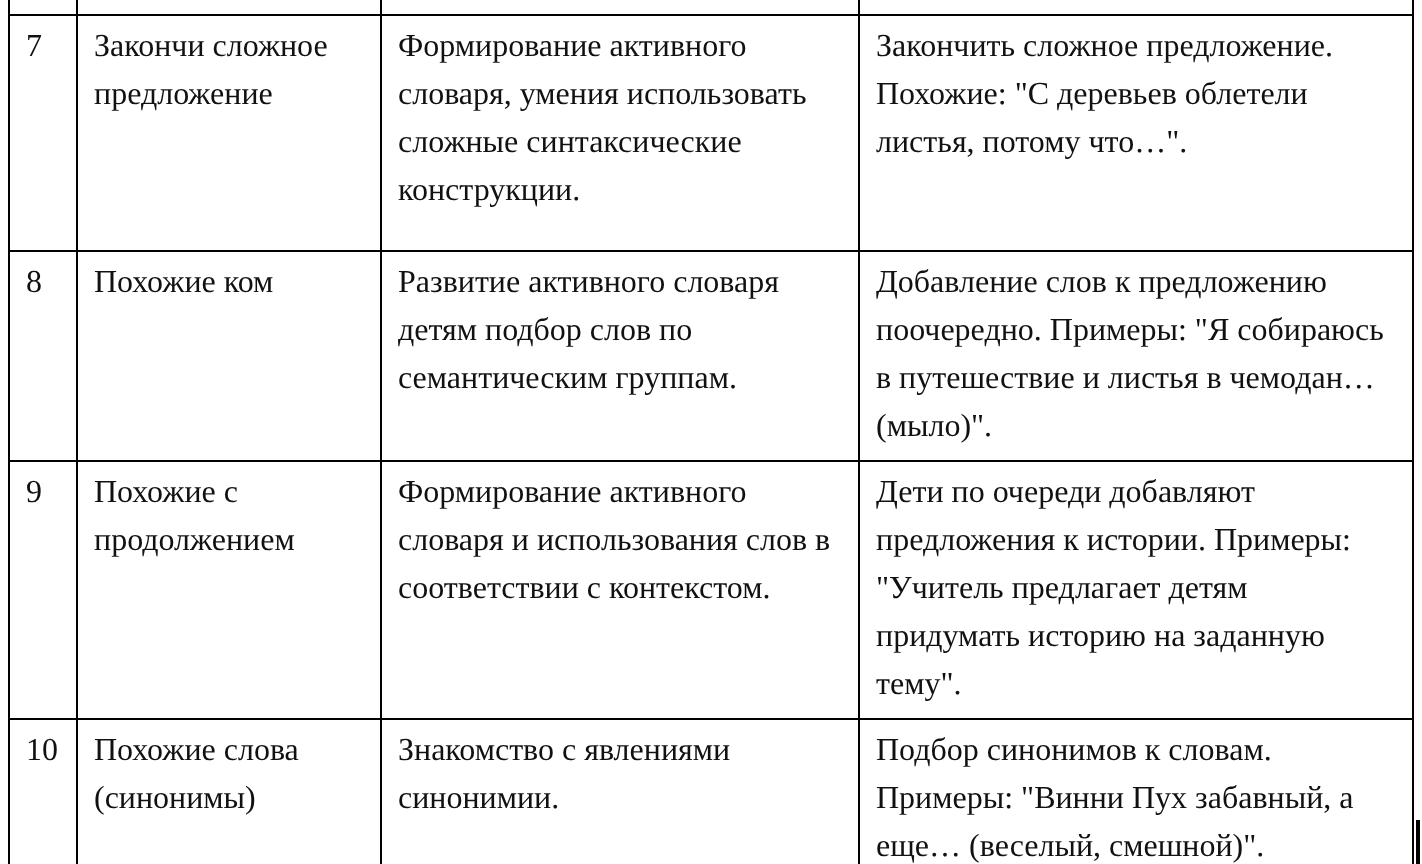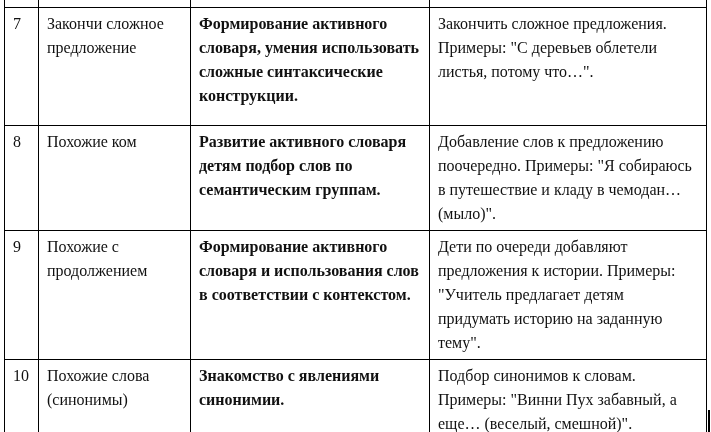--- a/index.html
+++ b/index.html
@@ -28,21 +28,21 @@
       color: #111111;
     }
     table.doc-table td {
       border: 1.5px solid #000000;
       vertical-align: top;
       padding: 4px 8px 4px 8px;
       text-align: left;
     }
     td.col-num { width: 17px; padding-left: 9px; }
     td.col-name { width: 135px; }
-    td.col-goal { width: 222px; font-weight: bold; }
+    td.col-goal { width: 222px; }
     td.col-desc { width: 260px; }
     tr.row-prev td { height: 24px; }
     tr.row-7 td { height: 109px; }
     tr.row-8 td { height: 88px; }
     tr.row-9 td { height: 114px; }
     tr.row-10 td { height: 60px; }
     .right-edge {
       position: absolute;
       left: 708px;
       top: 410px;
@@ -60,27 +60,27 @@
       <tr class="row-prev">
         <td class="col-num"></td>
         <td class="col-name"></td>
         <td class="col-goal"></td>
         <td class="col-desc"></td>
       </tr>
       <tr class="row-7">
         <td class="col-num">7</td>
         <td class="col-name">Закончи сложное предложение</td>
         <td class="col-goal">Формирование активного словаря, умения использовать сложные синтаксические конструкции.</td>
-        <td class="col-desc">Закончить сложное предложения. Примеры: "С деревьев облетели листья, потому что…".</td>
+        <td class="col-desc">Закончить сложное предложение. Похожие: "С деревьев облетели листья, потому что…".</td>
       </tr>
       <tr class="row-8">
         <td class="col-num">8</td>
         <td class="col-name">Похожие ком</td>
         <td class="col-goal">Развитие активного словаря детям подбор слов по семантическим группам.</td>
-        <td class="col-desc">Добавление слов к предложению поочередно. Примеры: "Я собираюсь в путешествие и кладу в чемодан… (мыло)".</td>
+        <td class="col-desc">Добавление слов к предложению поочередно. Примеры: "Я собираюсь в путешествие и листья в чемодан… (мыло)".</td>
       </tr>
       <tr class="row-9">
         <td class="col-num">9</td>
         <td class="col-name">Похожие с продолжением</td>
         <td class="col-goal">Формирование активного словаря и использования слов в соответствии с контекстом.</td>
         <td class="col-desc">Дети по очереди добавляют предложения к истории. Примеры: "Учитель предлагает детям придумать историю на заданную тему".</td>
       </tr>
       <tr class="row-10">
         <td class="col-num">10</td>
         <td class="col-name">Похожие слова (синонимы)</td>

